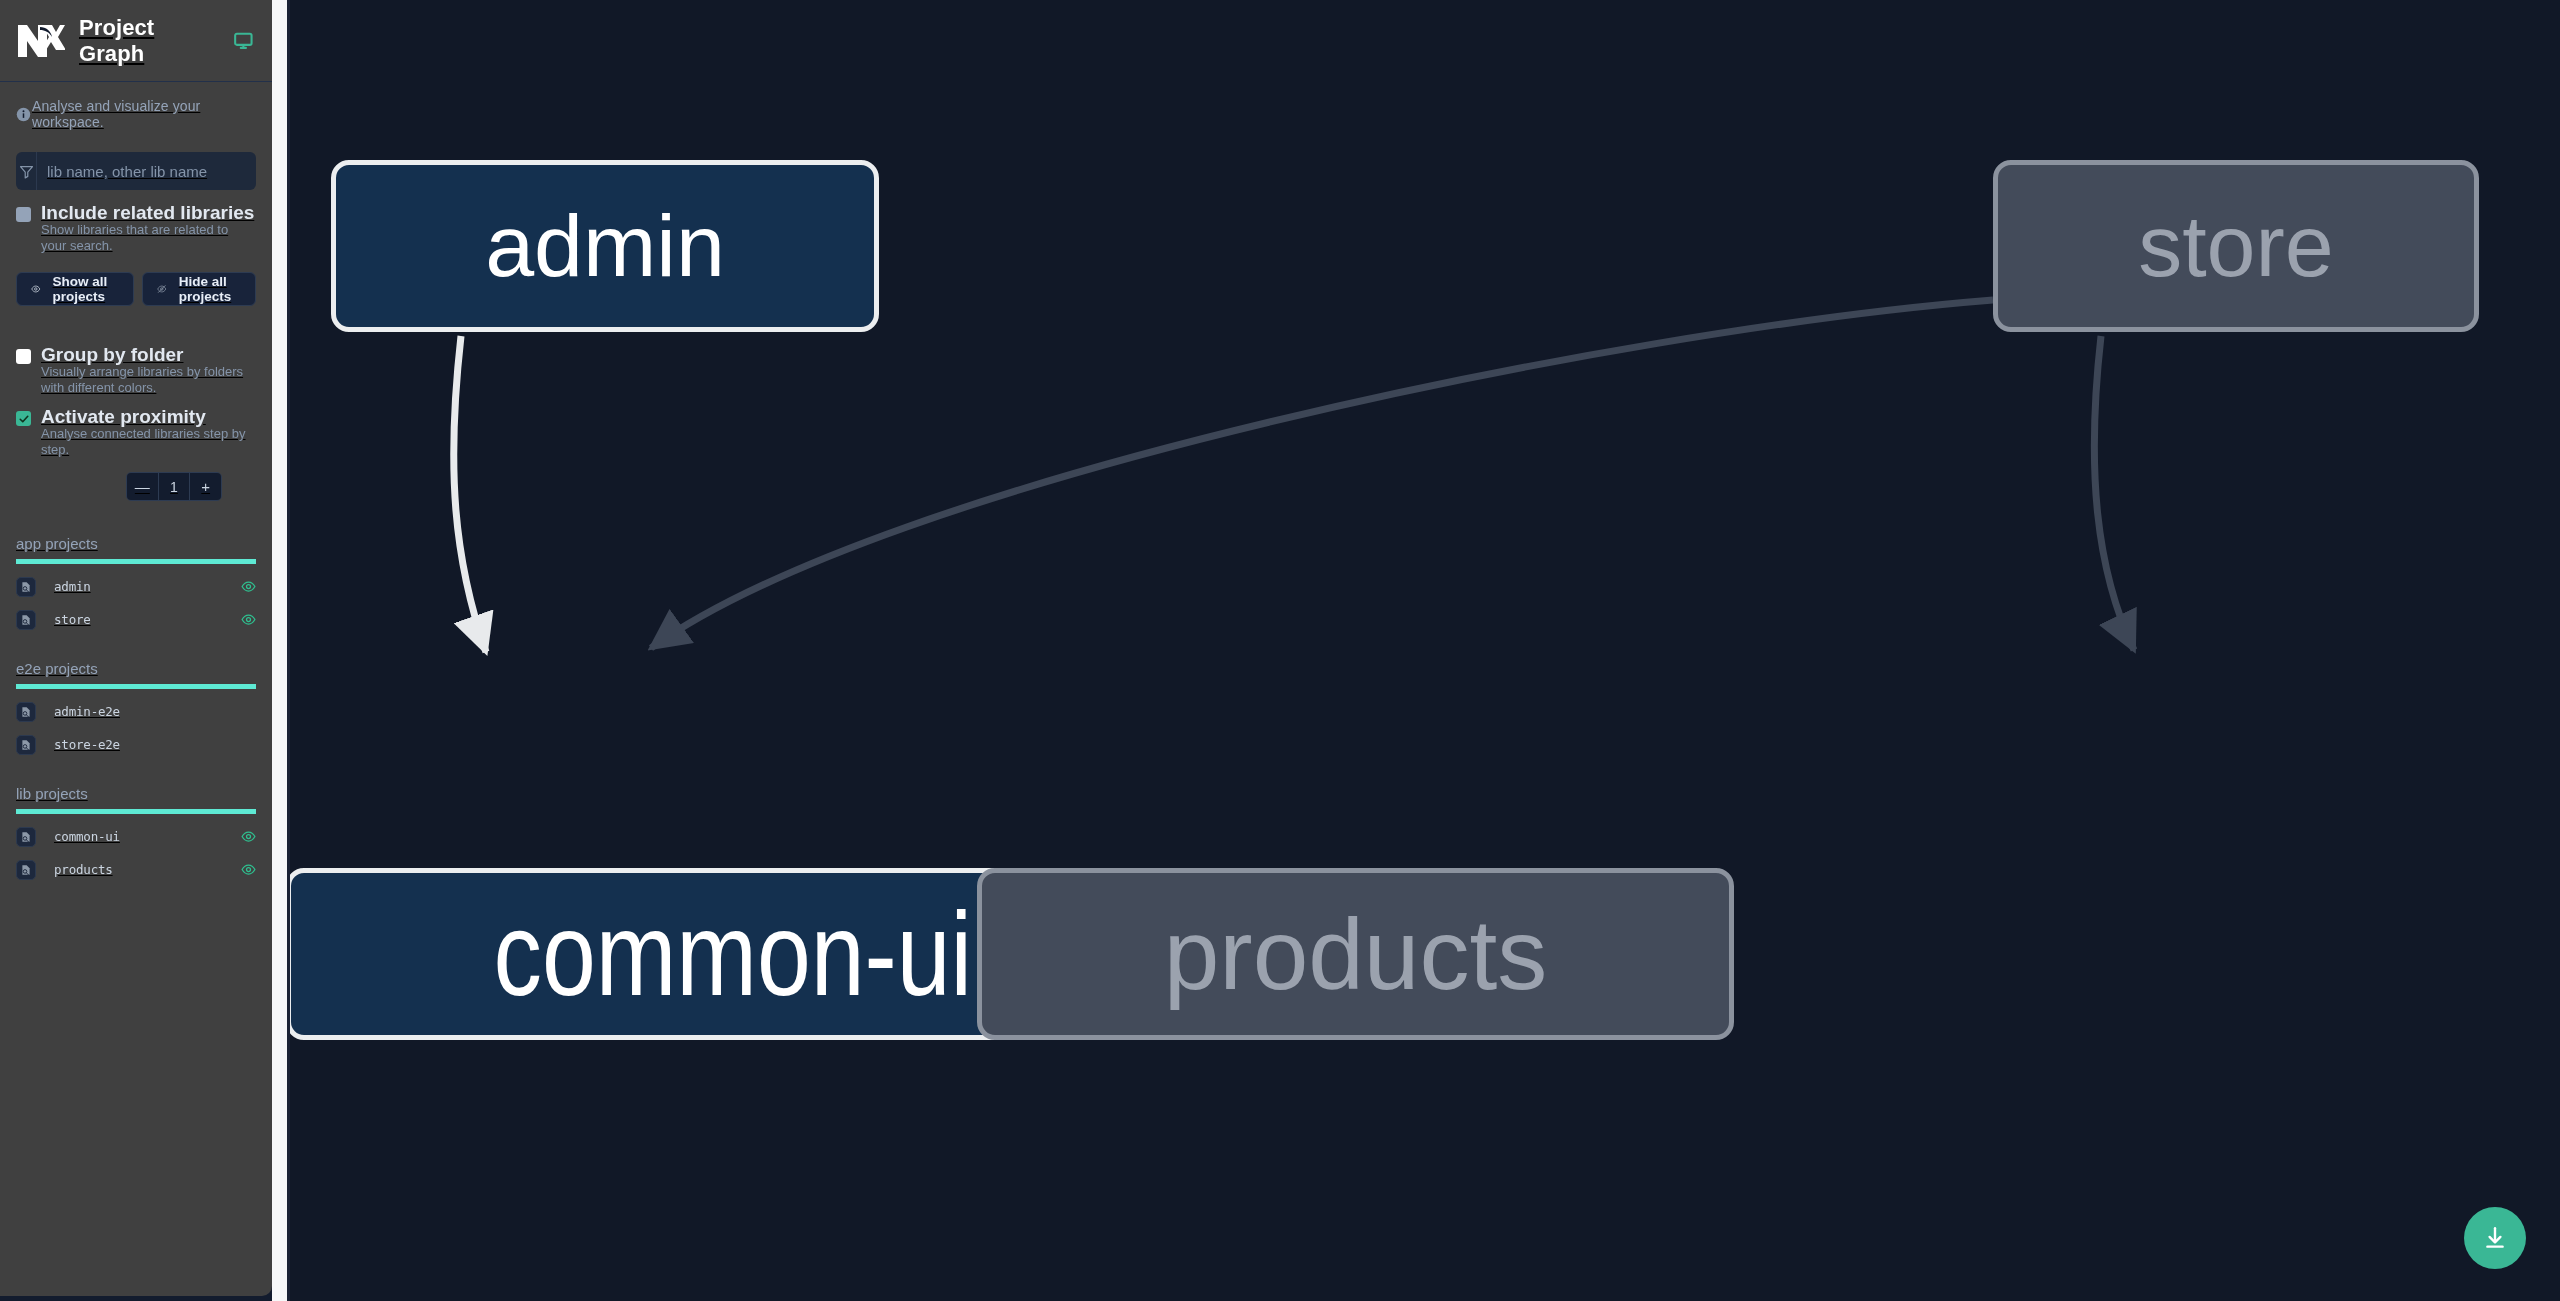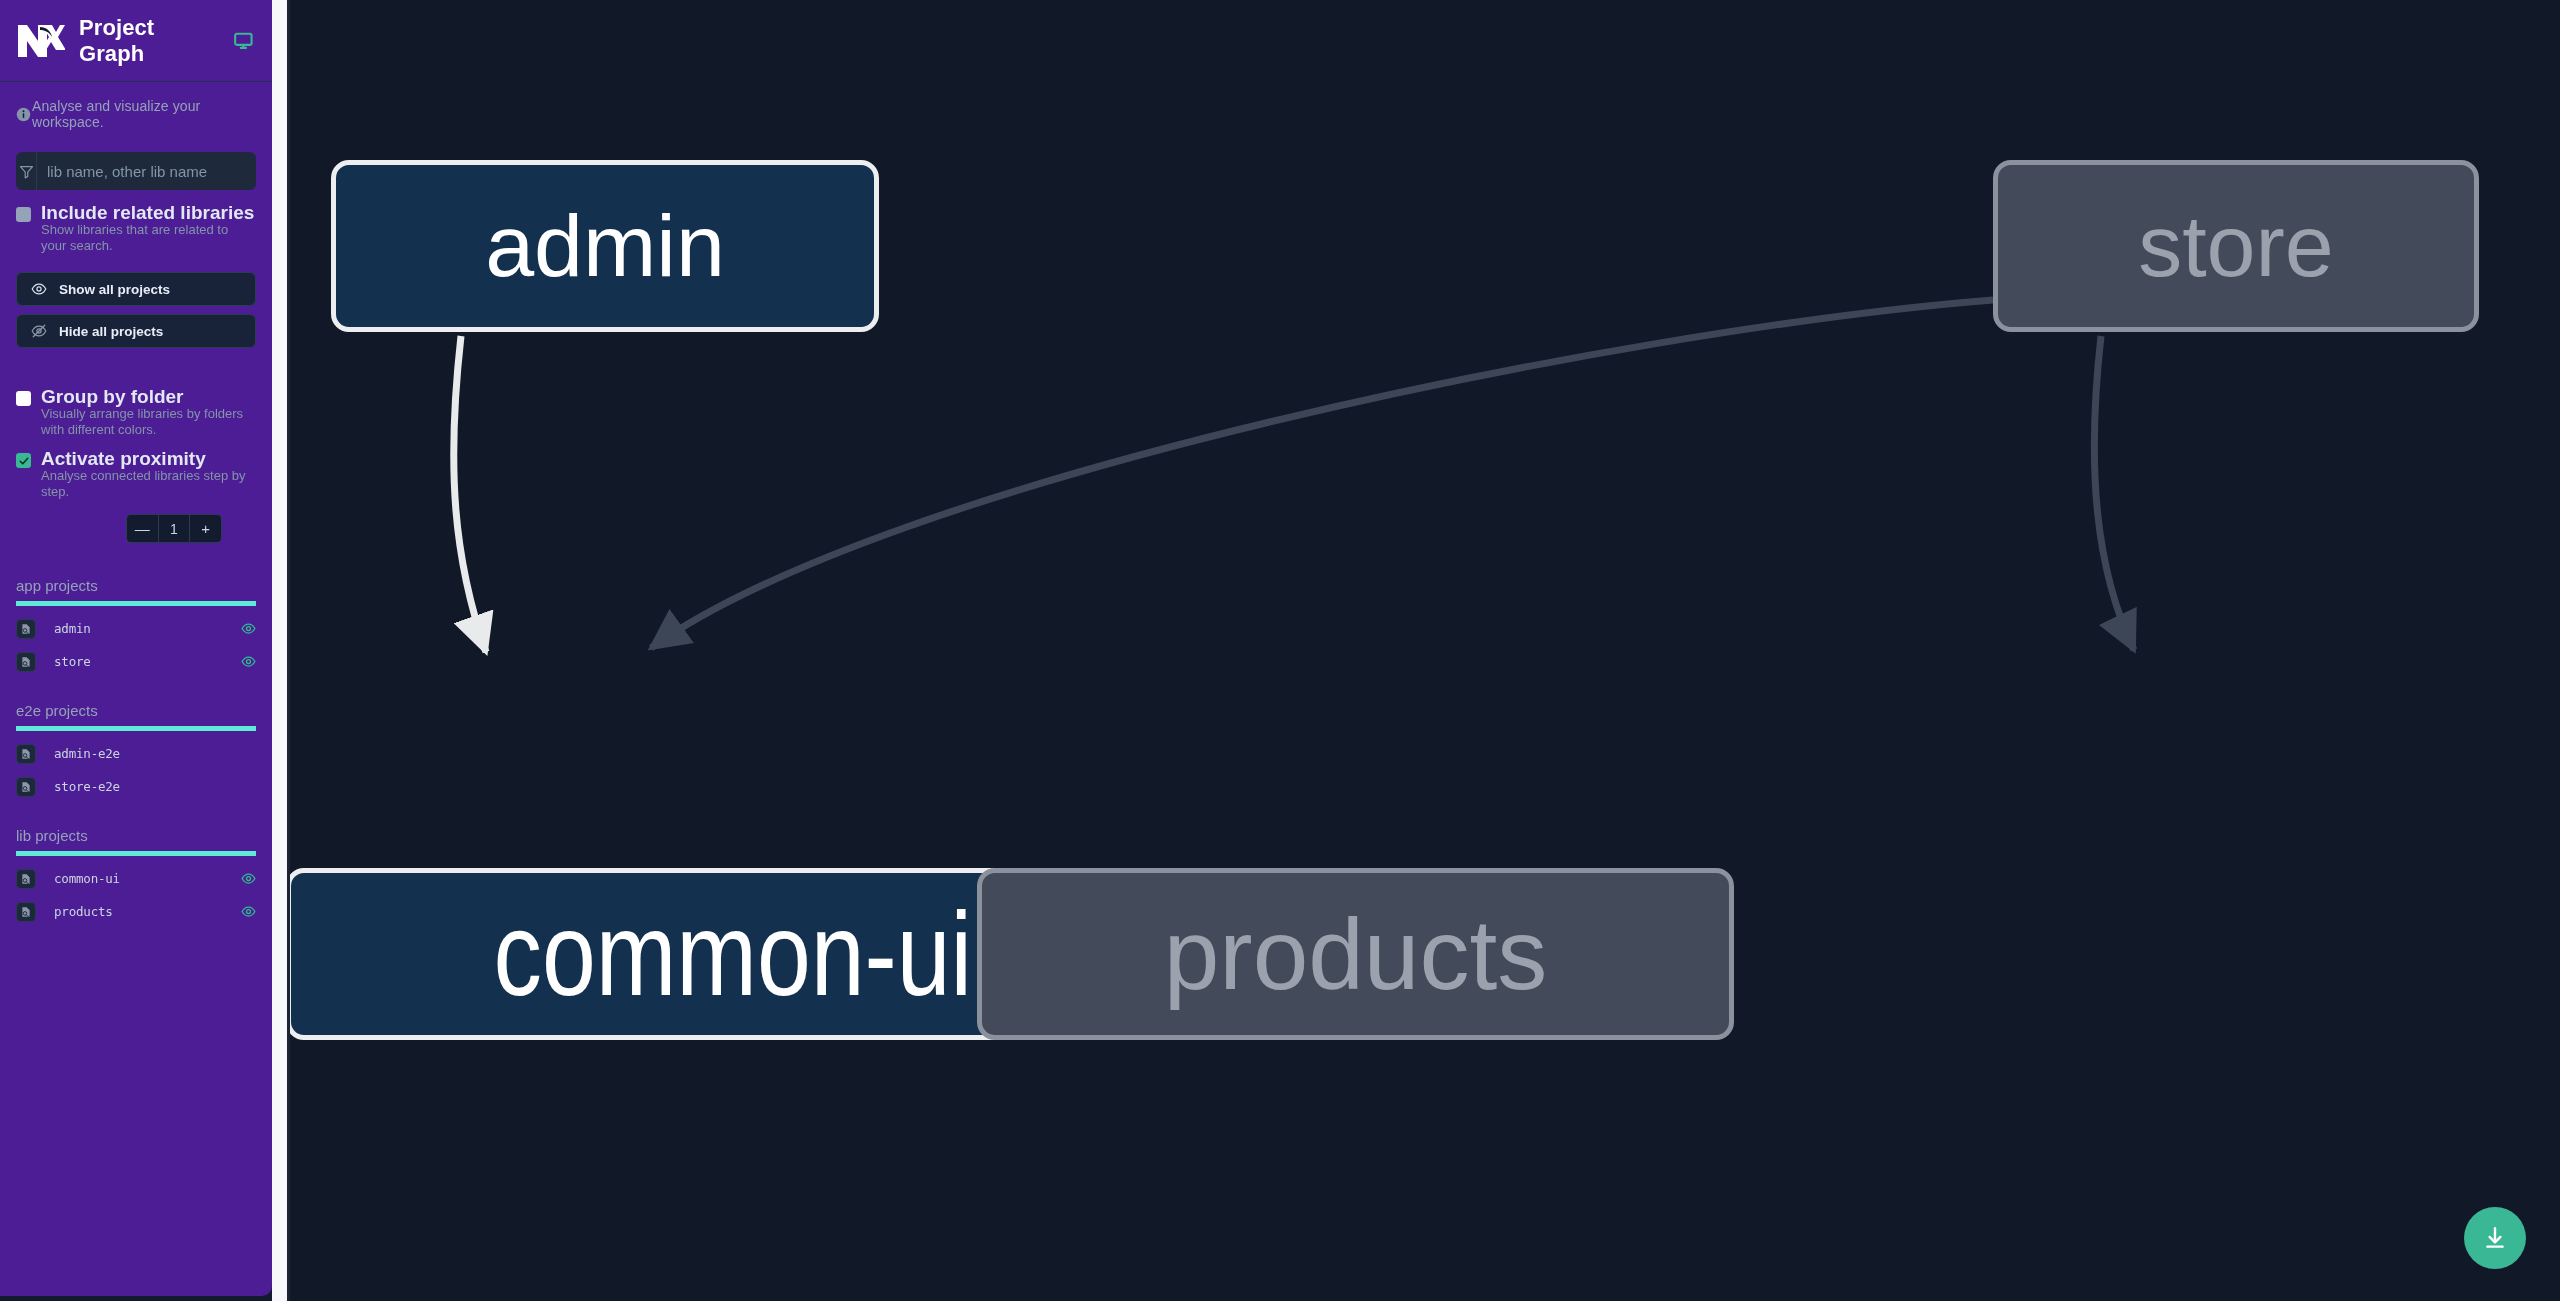--- a/index.html
+++ b/index.html
@@ -14,23 +14,24 @@
   
   #graph-canvas {
     position: absolute; left: 286px; top: 0; width: 2274px; height: 1301px;
     background: #111827;
   }
   #graph-svg { position: absolute; left: 0; top: 0; width: 2274px; height: 1301px; }
 
   
   #sidebar {
     position: absolute; left: 0; top: 0; width: 272px; height: 1296px;
-    background: #4c1d95;
+    background: #404040;
     border-bottom-right-radius: 10px;
     overflow: hidden;
+    text-decoration: underline;
   }
   #sidebar-divider {
     position: absolute; left: 272px; top: 0; width: 15px; height: 1301px;
     background: #f7f8f9;
   }
   #sidebar-scroll-edge {
     position: absolute; left: 287px; top: 0; width: 3px; height: 1301px;
     background: #1b2335;
   }
 
@@ -73,21 +74,21 @@
   .chk-box {
     width: 15px; height: 15px; flex: 0 0 auto; margin-top: 3px;
     border-radius: 3px;
   }
   .chk-box.grey { background: #94a3b8; }
   .chk-box.white { background: #ffffff; }
   .chk-box.green { background: #3ab795; display:flex; align-items:center; justify-content:center; }
   .chk-label { color: #e2e8f0; font-size: 19px; font-weight: bold; line-height: 17px; }
   .chk-desc { color: #8494a9; font-size: 13px; line-height: 16px; margin-top: 1px; }
 
-  .btn-stack { padding: 18px 16px 18px 16px; display: flex; flex-direction: column; gap: 8px; }
+  .btn-stack { padding: 18px 16px 18px 16px; display: flex; gap: 8px; }
   .sb-btn {
     height: 34px; border: 1px solid #2d3b52; border-radius: 6px;
     background: #18233a; display: flex; align-items: center; gap: 12px;
     padding: 0 14px; cursor: pointer;
   }
   .sb-btn span { color: #e8eef7; font-size: 13.5px; font-weight: bold; }
 
   .stepper {
     margin: 14px 16px 0 auto; margin-right: 50px;
     width: 96px; height: 29px; display: flex;

